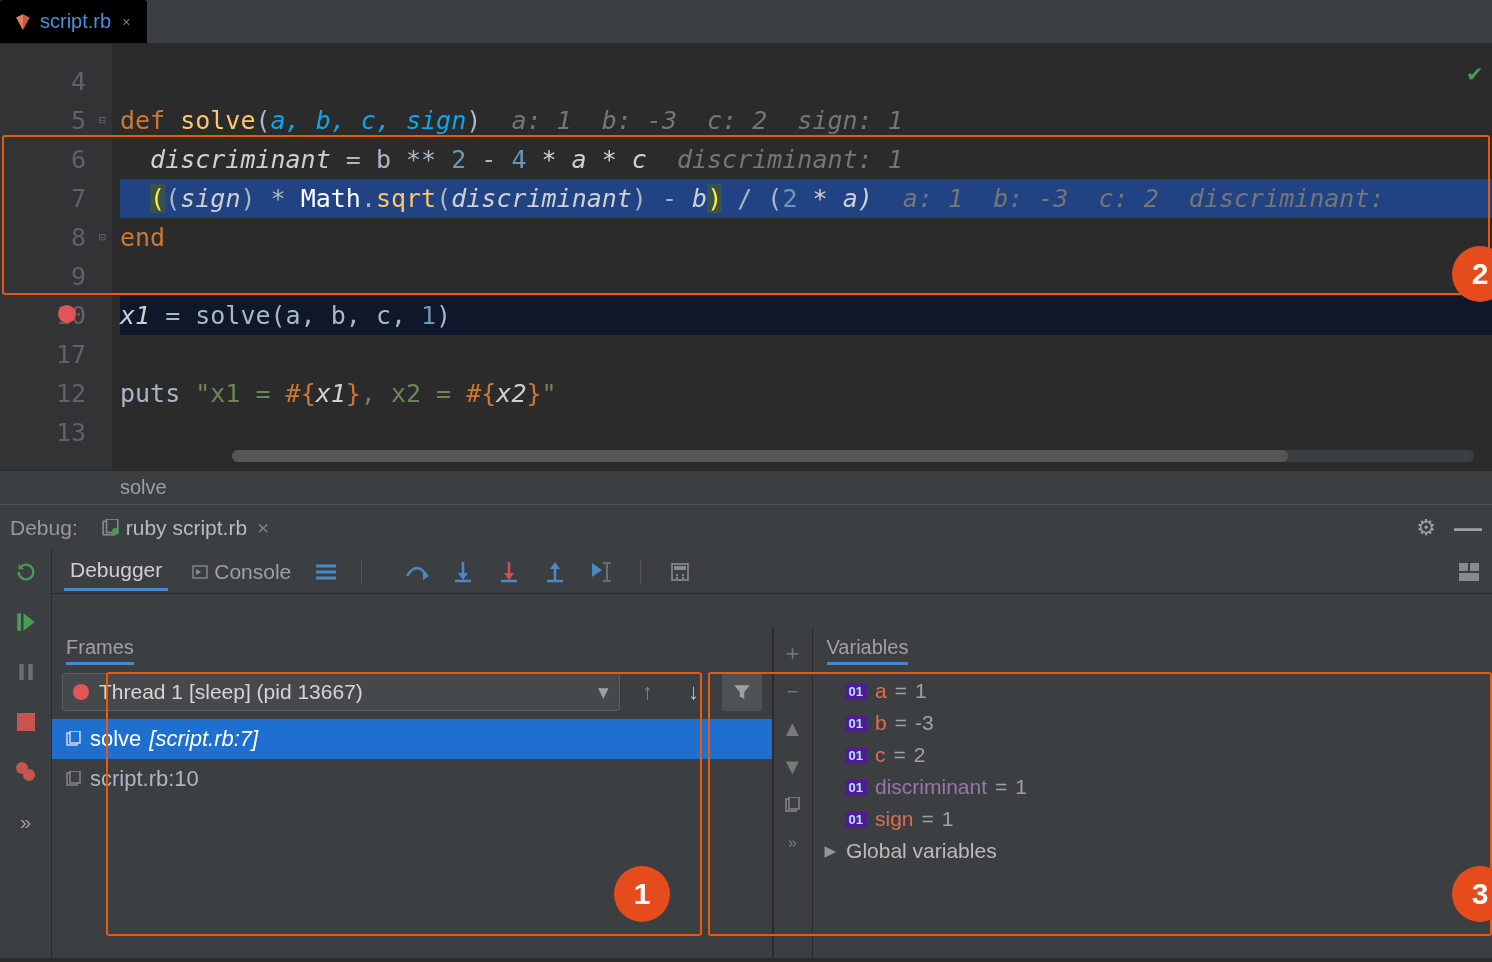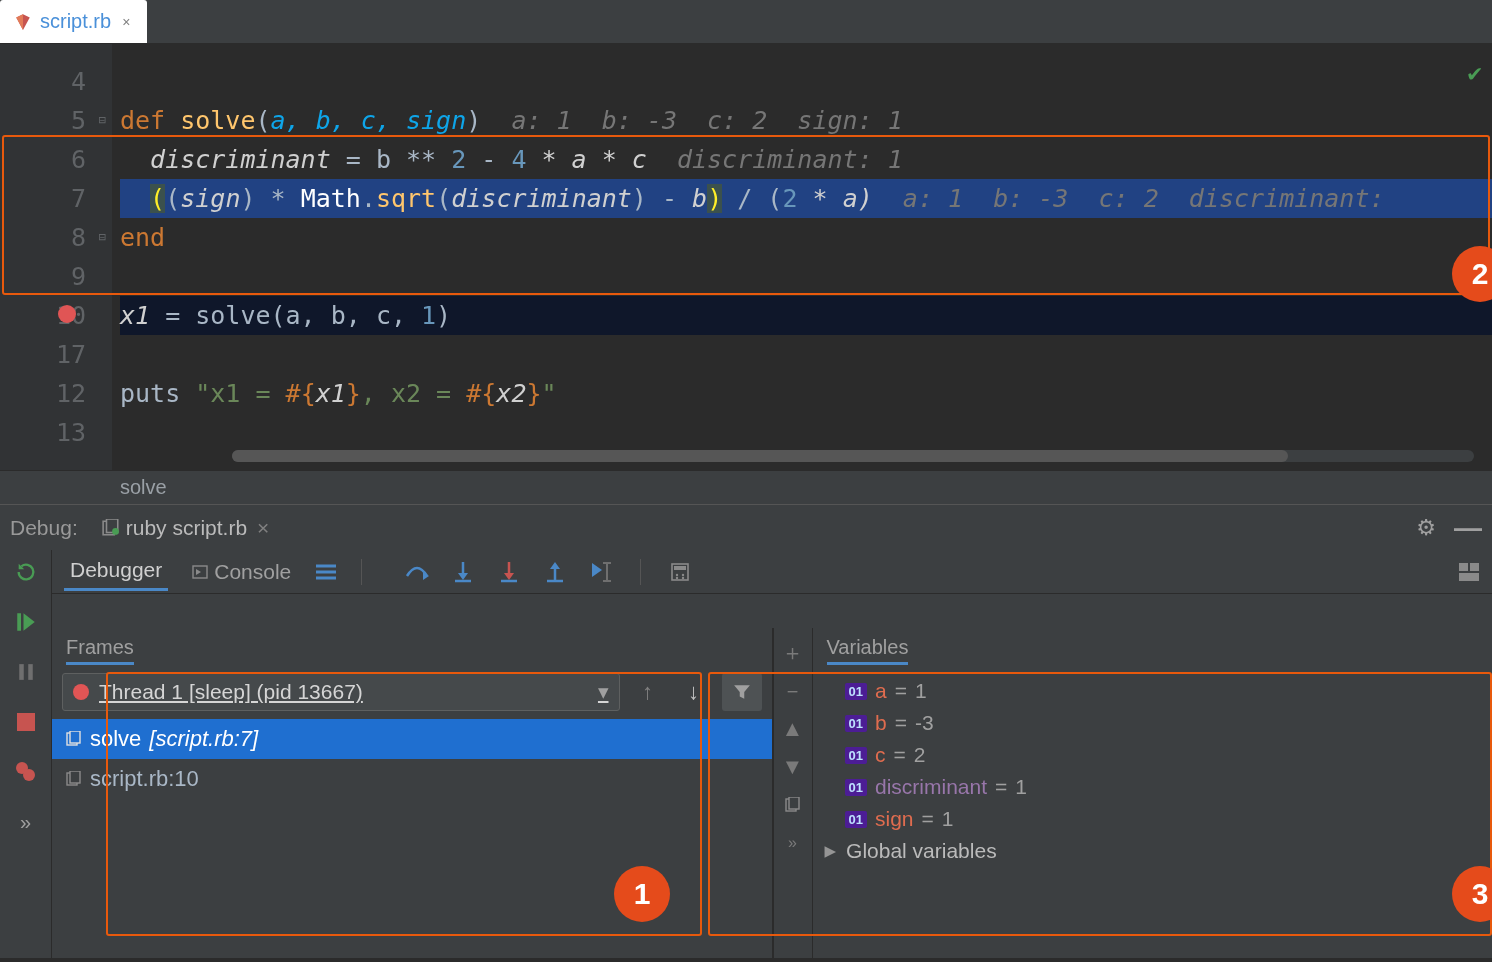--- a/index.html
+++ b/index.html
@@ -20,21 +20,21 @@
   background: #3c3f41;
   display: flex;
   align-items: center;
   border-bottom: 1px solid #2b2b2b;
 }
 .file-tab {
   display: flex;
   align-items: center;
   height: 100%;
   padding: 0 14px;
-  background: #ffffff;
+  background: #000000;
   gap: 8px;
   border-radius: 3px 3px 0 0;
 }
 .ruby-icon {
   width: 18px; height: 18px;
 }
 .tab-close {
   color: #808080;
   font-size: 14px;
   padding: 0 3px;
@@ -321,21 +321,20 @@
   background: #45494b;
   border: 1px solid #5e6060;
   border-radius: 3px;
   height: 38px;
   display: flex;
   align-items: center;
   padding: 0 10px;
   gap: 10px;
   font-size: 21px;
   color: #d5d5d5;
-  text-decoration: underline;
 }
 .thread-dot {
   width: 16px; height: 16px;
   border-radius: 50%;
   background: #e05555;
 }
 .tri-down { margin-left: auto; color: #a0a0a0; }
 .nav-btn {
   width: 36px;
   height: 38px;

